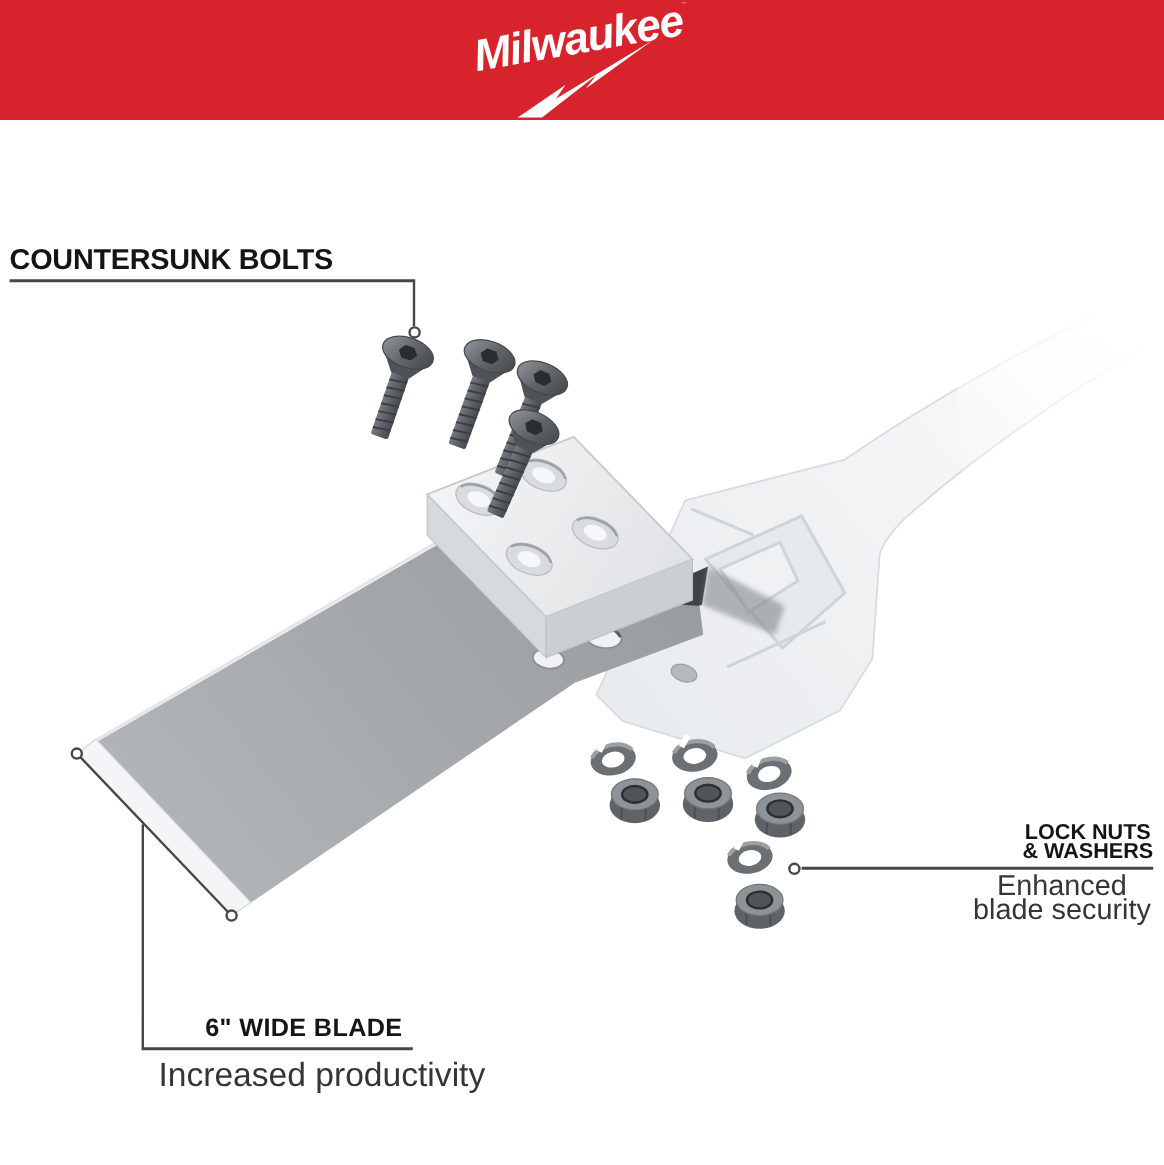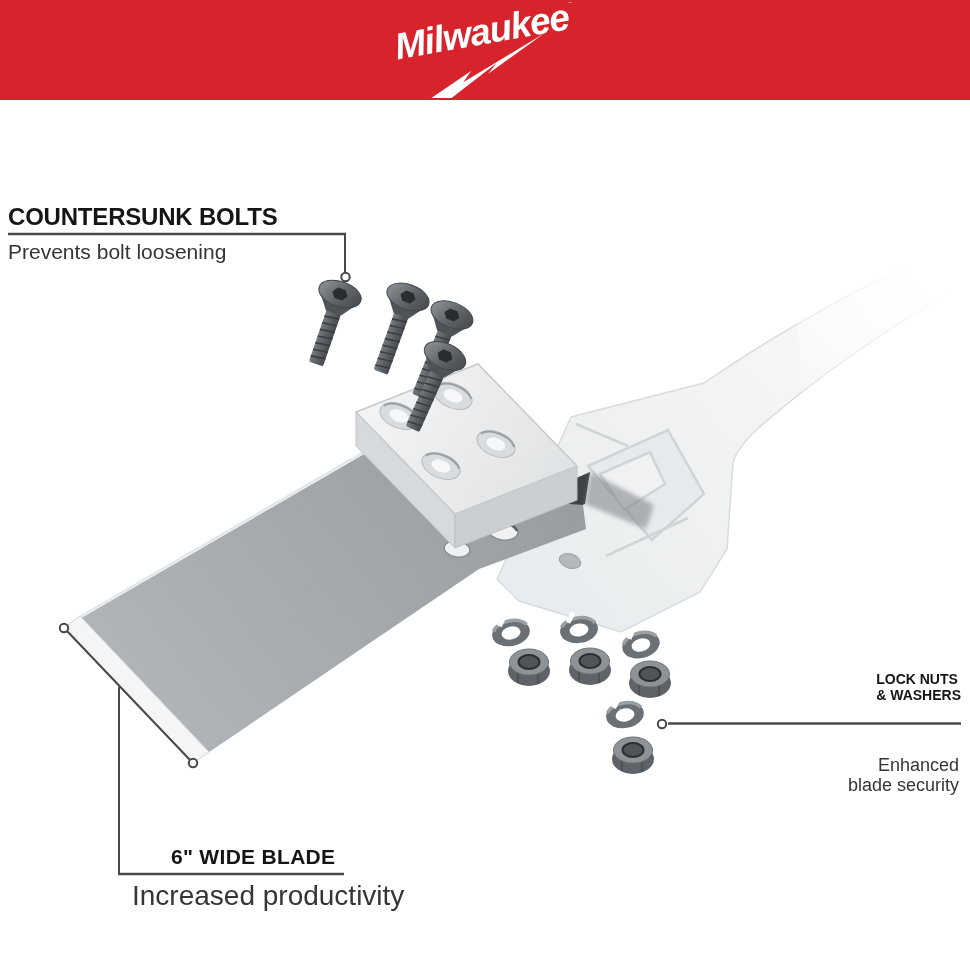--- a/index.html
+++ b/index.html
@@ -9,22 +9,22 @@
   }
   .header{
     position:absolute;left:0;top:0;width:970px;height:100px;background:#d7242c;
   }
   .logo-svg{position:absolute;left:378px;top:2px;}
   .callout{position:absolute;white-space:nowrap;}
   .co-title{font-weight:bold;color:#151515;}
   .co-desc{color:#353535;}
   #co1-title{left:8px;top:203px;font-size:24px;letter-spacing:-0.2px;}
   #co1-desc{left:8px;top:241px;font-size:21px;line-height:22px;}
-  #co2-title{right:9px;top:671px;font-size:14px;line-height:16px;text-align:left;}
-  #co2-desc{right:11px;top:729px;font-size:18px;line-height:20px;text-align:right;margin-top:26px;}
+  #co2-title{right:9px;top:685px;font-size:18px;line-height:16px;text-align:center;}
+  #co2-desc{right:11px;top:729px;font-size:24px;line-height:20px;text-align:center;}
   #co3-title{left:171px;top:845px;font-size:21px;letter-spacing:0.3px;}
   #co3-desc{left:132px;top:880px;font-size:28px;}
   .scene{position:absolute;left:0;top:0;}
 </style>
 </head>
 <body>
 
 <div class="header">
   <svg class="logo-svg" width="214" height="96" viewBox="0 0 214 96">
     <g transform="rotate(-10 107 48)">
@@ -276,21 +276,20 @@
     <line x1="67" y1="631" x2="190" y2="760" stroke-width="2"></line>
     <circle cx="64" cy="628" r="4.2" fill="#ffffff" stroke-width="2"></circle>
     <circle cx="193" cy="763" r="4.2" fill="#ffffff" stroke-width="2"></circle>
     <line x1="119" y1="687" x2="119" y2="874" stroke-width="2"></line>
     <line x1="118" y1="874" x2="344" y2="874" stroke-width="2.5"></line>
   </g>
 </svg>
 
 <div class="callout co-title" id="co1-title">COUNTERSUNK BOLTS</div>
 <div class="callout co-desc" id="co1-desc">
-  <div>Prevents bolt loosening</div>
 </div>
 
 <div class="callout co-title" id="co2-title">
   <div>LOCK NUTS</div>
   <div>&amp; WASHERS</div>
 </div>
 <div class="callout co-desc" id="co2-desc">
   <div>Enhanced</div>
   <div>blade security</div>
 </div>

